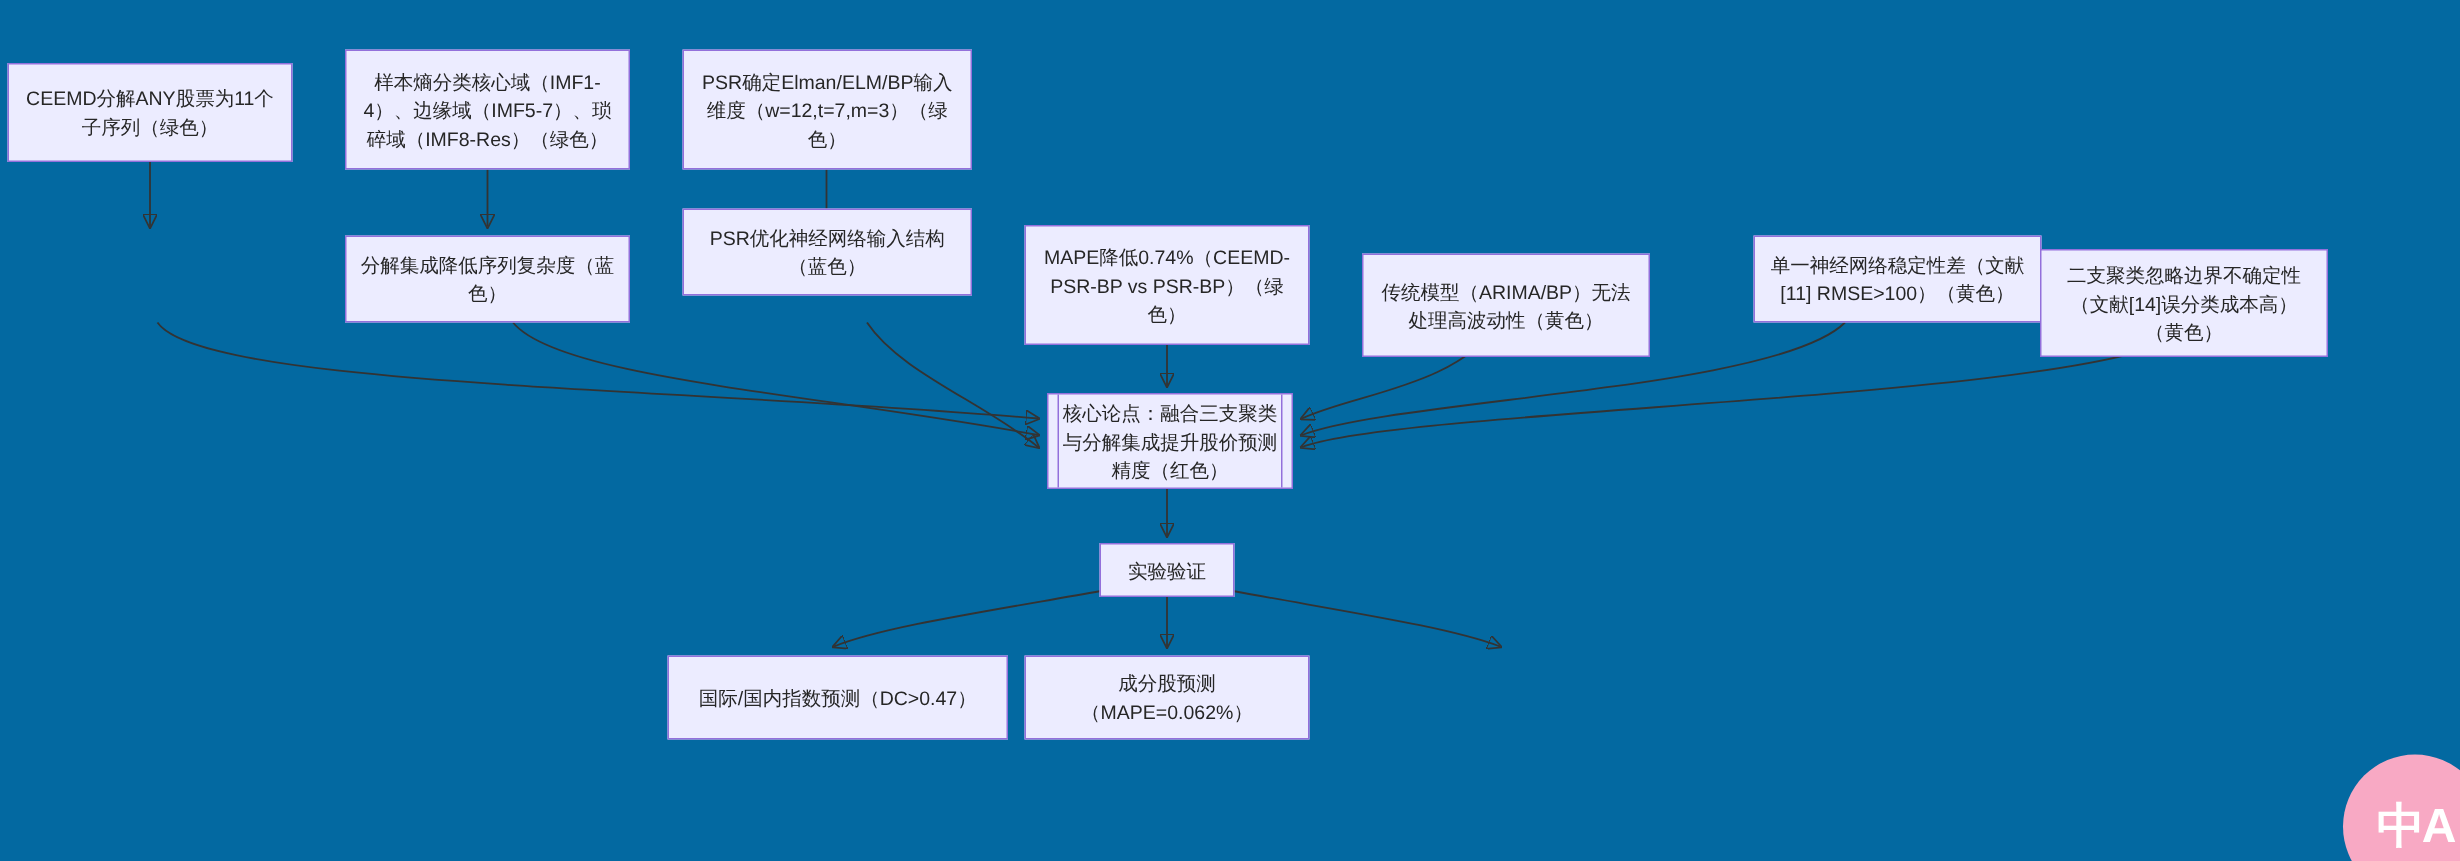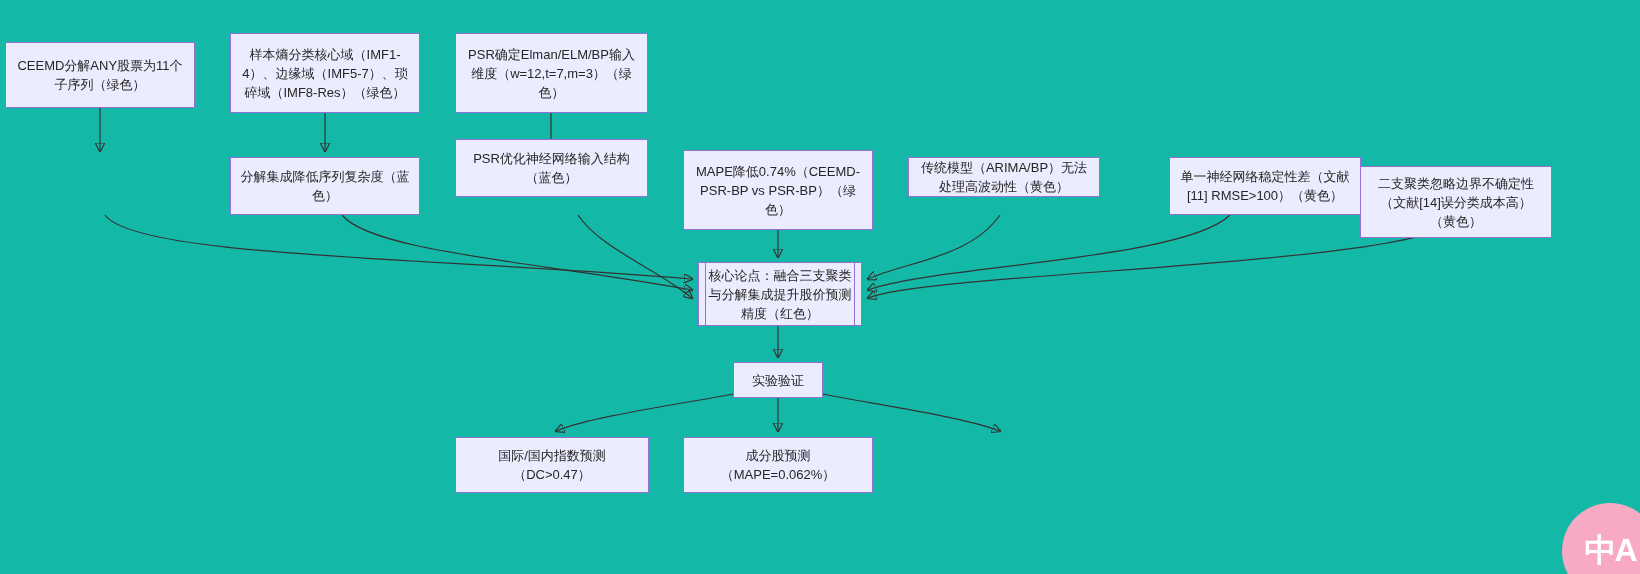--- a/index.html
+++ b/index.html
@@ -1,18 +1,18 @@
 <!DOCTYPE html>
 <html><head>
 <meta charset="utf-8">
 <style>
   * { margin: 0; padding: 0; box-sizing: border-box; }
   html, body { width: 1640px; height: 574px; overflow: hidden; background: #ffffff;
     font-family: "Liberation Sans", "DejaVu Sans", sans-serif; }
-  .canvas { position: relative; width: 1640px; height: 574px; background: #14b8a6; }
+  .canvas { position: relative; width: 1640px; height: 574px; background: #0369a1; }
   .edges { position: absolute; left: 0; top: 0; width: 1640px; height: 574px; pointer-events: none; }
   .edges path { fill: none; stroke: #333333; stroke-width: 1.2; }
   .node {
     position: absolute; display: flex; align-items: center; justify-content: center;
     text-align: center; background: #ECECFF; border: 1px solid #9370DB;
     color: #262626; font-size: 13px; line-height: 19px; padding: 2px 8px;
   }
   .node.subroutine { padding: 2px 4px; }
   .subroutine::before, .subroutine::after {
     content: ""; position: absolute; top: 0; bottom: 0; width: 1px; background: #9370DB;
@@ -56,28 +56,28 @@
     <path d="M822,394 C898,408 966,418 1000,431" marker-end="url(#arw)"></path>
   </svg>
 
   <div class="node" style="left:5px;top:42px;width:190px;height:66px">CEEMD分解ANY股票为11个子序列（绿色）</div>
   <div class="node" style="left:230px;top:33px;width:190px;height:80px">样本熵分类核心域（IMF1-4）、边缘域（IMF5-7）、琐碎域（IMF8-Res）（绿色）</div>
   <div class="node" style="left:455px;top:33px;width:193px;height:80px">PSR确定Elman/ELM/BP输入维度（w=12,t=7,m=3）（绿色）</div>
 
   <div class="node" style="left:230px;top:157px;width:190px;height:58px">分解集成降低序列复杂度（蓝色）</div>
   <div class="node" style="left:455px;top:139px;width:193px;height:58px">PSR优化神经网络输入结构（蓝色）</div>
   <div class="node" style="left:683px;top:150px;width:190px;height:80px">MAPE降低0.74%（CEEMD-PSR-BP vs PSR-BP）（绿色）</div>
-  <div class="node" style="left:908px;top:157px;width:192px;height:40px">传统模型（ARIMA/BP）无法处理高波动性（黄色）</div>
+  <div class="node" style="left:908px;top:169px;width:192px;height:69px">传统模型（ARIMA/BP）无法处理高波动性（黄色）</div>
   <div class="node" style="left:1169px;top:157px;width:192px;height:58px">单一神经网络稳定性差（文献[11] RMSE&gt;100）（黄色）</div>
   <div class="node" style="left:1360px;top:166px;width:192px;height:72px">二支聚类忽略边界不确定性（文献[14]误分类成本高）（黄色）</div>
 
   <div class="node subroutine" style="left:698px;top:262px;width:164px;height:64px">核心论点：融合三支聚类与分解集成提升股价预测精度（红色）</div>
 
   <div class="node" style="left:733px;top:362px;width:90px;height:36px">实验验证</div>
 
-  <div class="node" style="left:455px;top:437px;width:194px;height:56px">国际/国内指数预测（DC&gt;0.47）</div>
+  <div class="node" style="left:445px;top:437px;width:227px;height:56px">国际/国内指数预测（DC&gt;0.47）</div>
   <div class="node" style="left:683px;top:437px;width:190px;height:56px">成分股预测（MAPE=0.062%）</div>
 
   <div class="translate-badge">
     <span>中A</span>
   </div>
 
 </div>
 
 </body></html>

